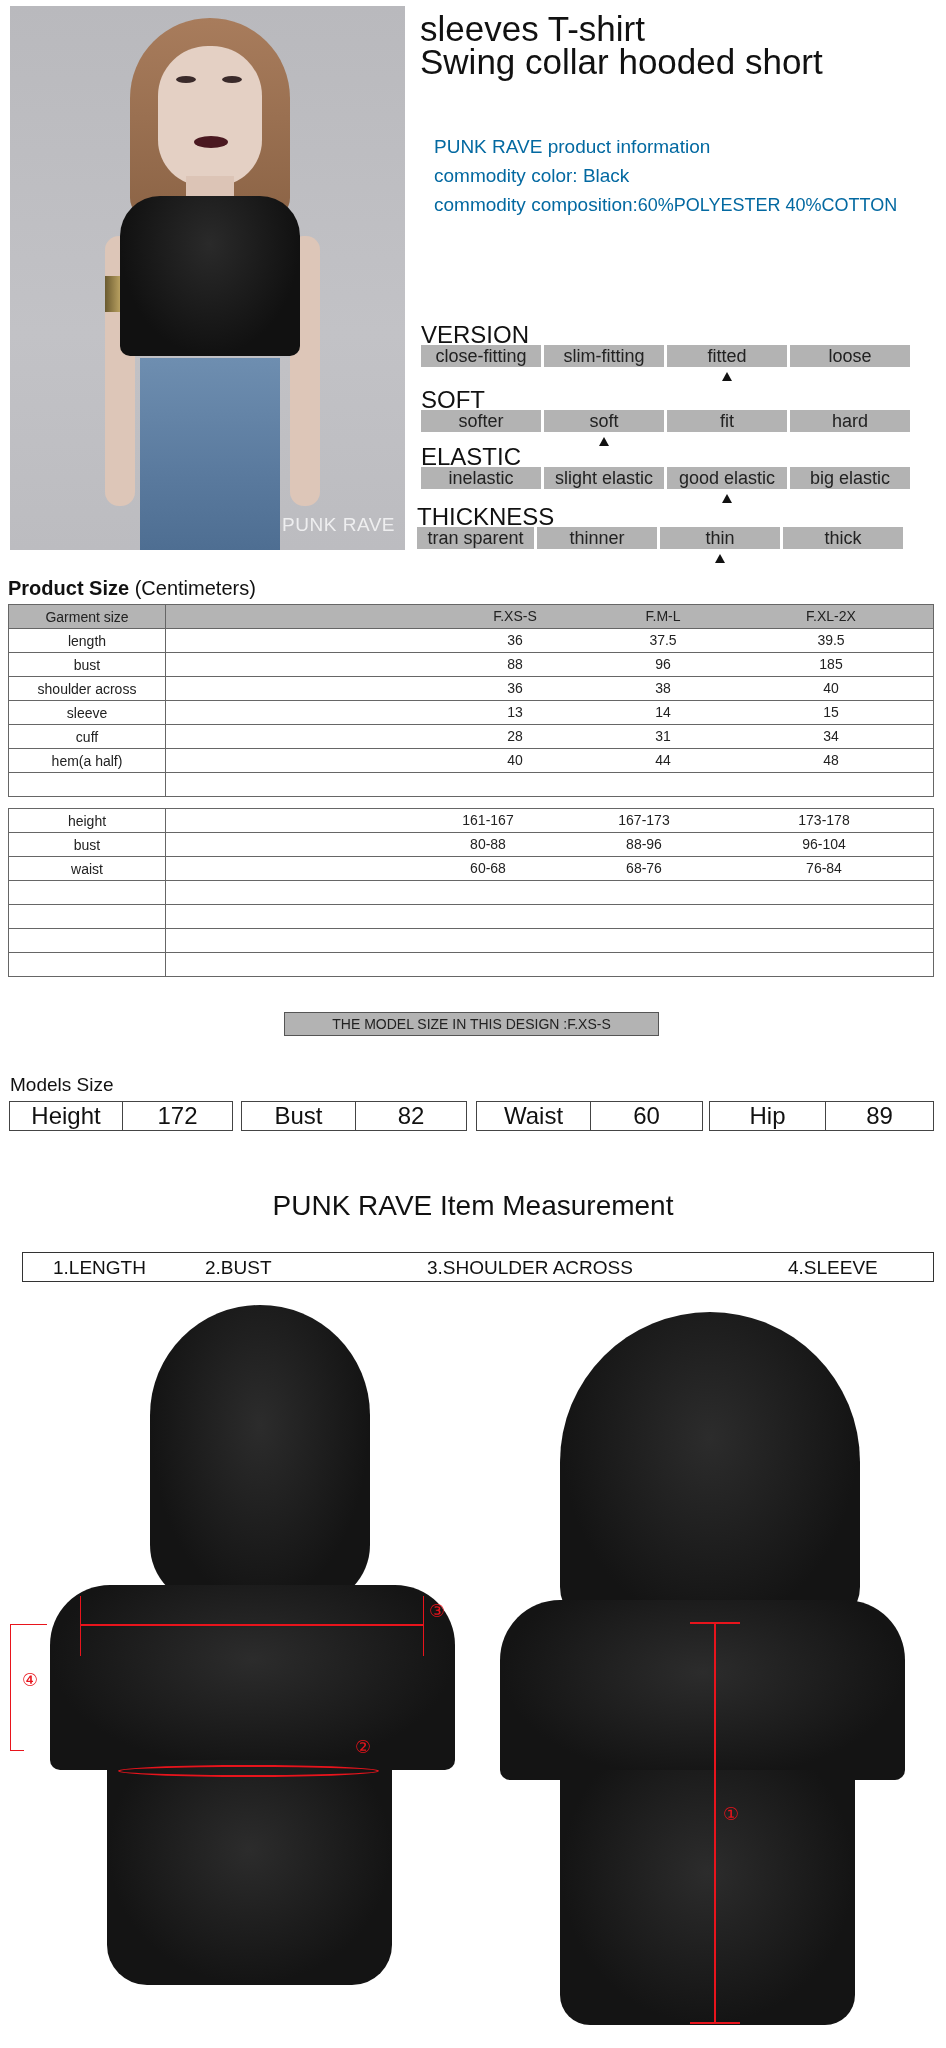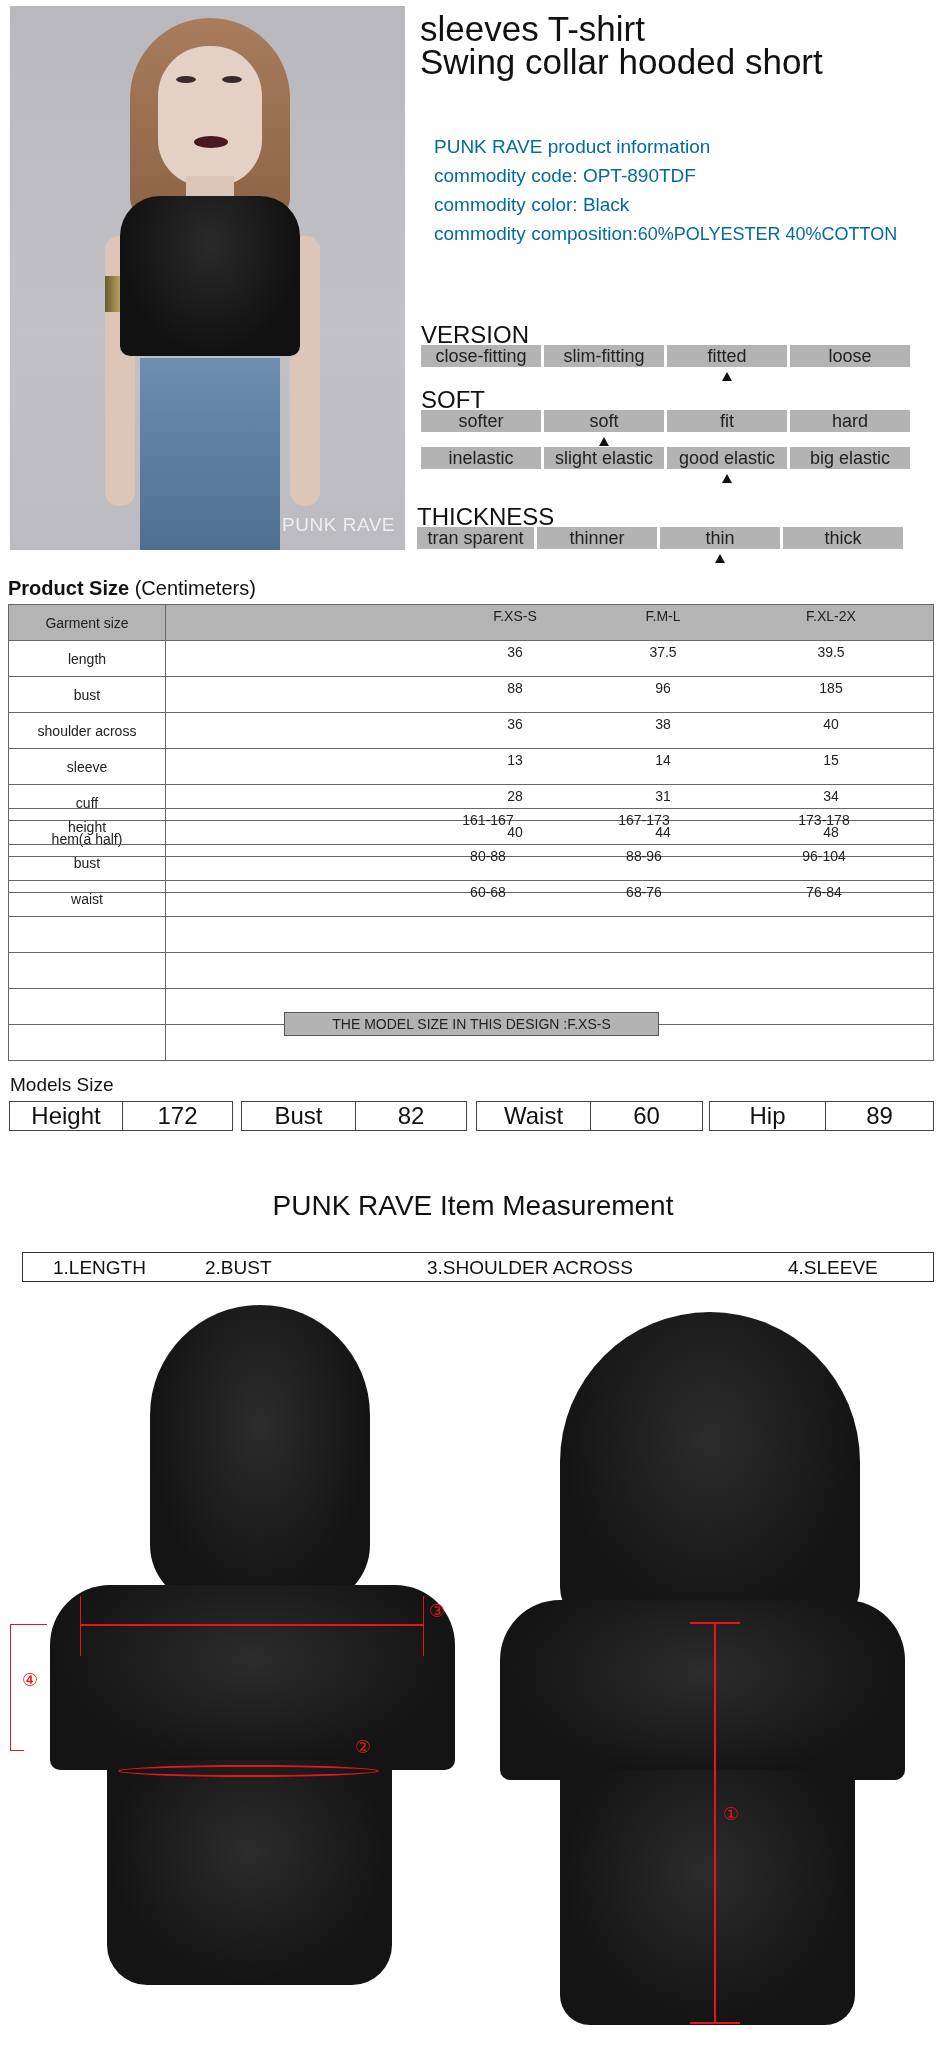--- a/index.html
+++ b/index.html
@@ -29,21 +29,21 @@
   
   .attr-label { font-size: 24px; color: #111; line-height: 20px; }
   .attr-bar { display: flex; gap: 3px; height: 22px; }
   .attr-cell { background: #b3b3b3; height: 22px; width: 120px; text-align: center; font-size: 18px; line-height: 22px; color: #222; position: relative; }
   .attr-cell .mark { position: absolute; left: 50%; bottom: -14px; transform: translateX(-50%); width: 0; height: 0; border-left: 5px solid transparent; border-right: 5px solid transparent; border-bottom: 9px solid #111; }
 
   
   .section-heading { left: 8px; top: 577px; font-size: 20px; color: #111; }
   .section-heading b { font-weight: 700; }
   table.size { position: absolute; left: 8px; width: 926px; border-collapse: collapse; font-size: 14px; color: #222; }
-  table.size td { border: 1px solid #666; height: 36px; text-align: center; padding: 0; }
+  table.size td { border: 1px solid #666; height: 24px; text-align: center; padding: 0; }
   table.size tr.head td { background: #b4b4b4; }
   table.size td.first { width: 157px; }
   table.size td.vals { position: relative; }
   table.size td.vals span { position: absolute; top: 3px; width: 120px; text-align: center; }
 
   .model-banner { left: 284px; top: 1012px; width: 375px; height: 24px; background: #b3b3b3; border: 1px solid #555; font-size: 14px; line-height: 22px; text-align: center; color: #222; }
 
   .models-title { left: 10px; top: 1074px; font-size: 19px; color: #111; }
   .mbox { position: absolute; top: 1101px; height: 30px; border: 1px solid #444; display: flex; font-size: 24px; color: #111; }
   .mbox div { text-align: center; line-height: 28px; }
@@ -84,21 +84,20 @@
   <div class="wm">PUNK RAVE</div>
 </div>
 
 <div class="abs title">
   <div>sleeves T-shirt</div>
   <div>Swing collar hooded short</div>
 </div>
 
 <div class="abs info">
   <div class="row">PUNK RAVE product information</div>
-  <div class="row"><span>commodity code: </span><span>OPT-890TDF</span></div>
   <div class="row"><span>commodity color: </span><span>Black</span></div>
   <div class="row"><span>commodity composition:</span><span style="font-size:18px">60%POLYESTER  40%COTTON</span></div>
 </div>
 
 <div class="abs" style="left:421px; top:325px;">
   <div class="attr-label">VERSION</div>
   <div class="attr-bar">
     <div class="attr-cell">close-fitting</div>
     <div class="attr-cell">slim-fitting</div>
     <div class="attr-cell"><span>fitted</span><i class="mark"></i></div>
@@ -110,20 +109,21 @@
   <div class="attr-label">SOFT</div>
   <div class="attr-bar">
     <div class="attr-cell">softer</div>
     <div class="attr-cell"><span>soft</span><i class="mark"></i></div>
     <div class="attr-cell">fit</div>
     <div class="attr-cell">hard</div>
   </div>
 </div>
 
 <div class="abs" style="left:421px; top:447px;">
+  <div class="attr-label">ELASTIC</div>
   <div class="attr-bar">
     <div class="attr-cell">inelastic</div>
     <div class="attr-cell">slight elastic</div>
     <div class="attr-cell"><span>good elastic</span><i class="mark"></i></div>
     <div class="attr-cell">big elastic</div>
   </div>
 </div>
 
 <div class="abs" style="left:417px; top:507px;">
   <div class="attr-label">THICKNESS</div>

